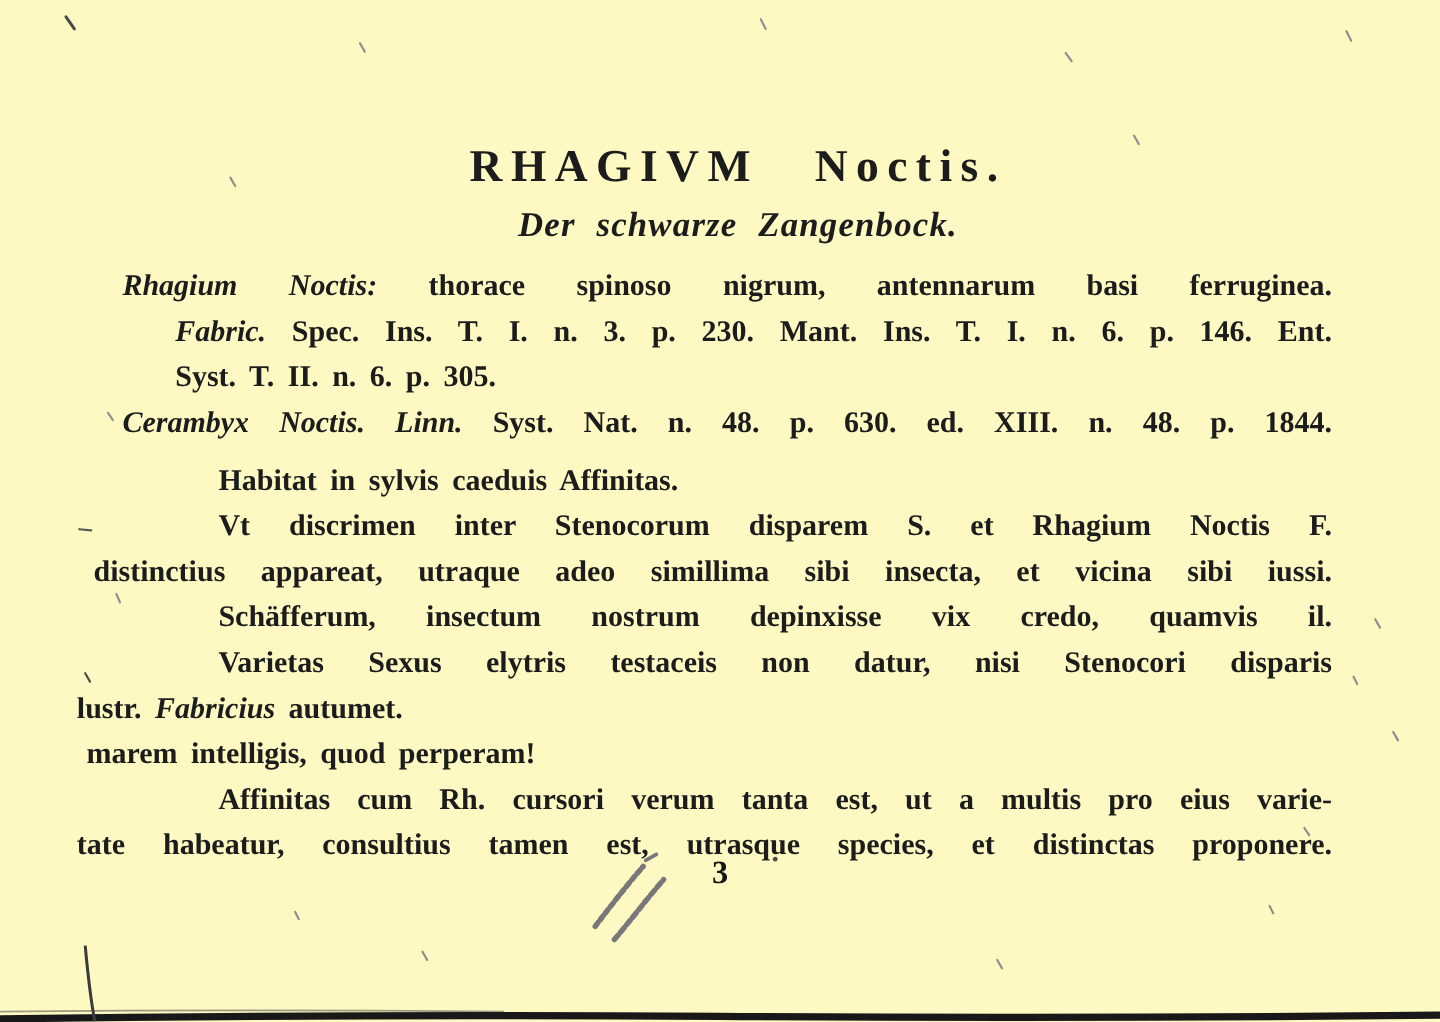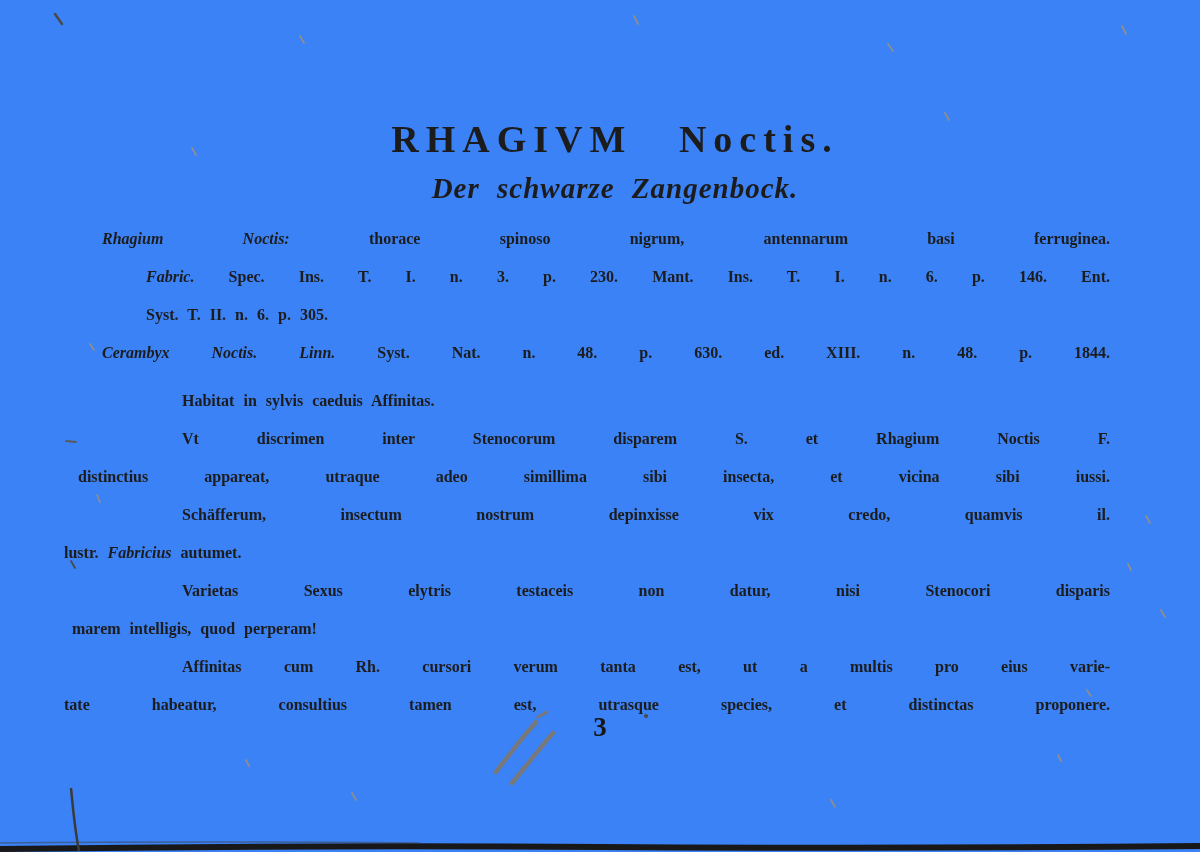--- a/index.html
+++ b/index.html
@@ -3,35 +3,35 @@
 <meta charset="utf-8">
 <style>
   html,body{margin:0;padding:0;}
   body{
     width:1200px;height:852px;overflow:hidden;
     background:#e9e8e3;
     font-family:"Liberation Serif", serif;
   }
   .page{
     position:relative;width:1200px;height:852px;
-    background:#3b82f6;
+    background:#fef9c3;
     color:#1c1c1c;
     box-sizing:border-box;
     padding:116px 90px 0 78px;
   }
   .head{text-align:center;margin-left:42px;}
   .title{
     font-size:38px;font-weight:700;line-height:46px;
     letter-spacing:7px;word-spacing:30px;
   }
   .subtitle{
     font-size:29px;font-weight:700;font-style:italic;line-height:48px;
     letter-spacing:1px;word-spacing:9px;margin-top:2px;text-align:center;
   }
-  .body{margin-top:8px;font-size:16px;font-weight:700;}
+  .body{margin-top:8px;font-size:25px;font-weight:700;}
   .ln{line-height:38px;white-space:normal;word-spacing:5px;}
   .jf{text-align:justify;text-align-last:justify;}
   .sp{margin-left:24px;}    
   .ref{margin-left:68px;}   
   .ind{margin-left:104px;}  
   .neg{margin-left:-14px;}  
   .neg2{margin-left:-6px;}
   .gap{margin-top:10px;}    
   .i{font-style:italic;}
   .pagenum{
@@ -64,23 +64,23 @@
     <div class="ln sp jf"><span class="i">Cerambyx Noctis.</span><span> </span><span class="i">Linn.</span><span> Syst. Nat. n. 48. p. 630. ed. XIII. n. 48. p. 1844.</span></div>
 
     <div class="ln ind gap"><span>Habitat in sylvis caeduis Affinitas.</span></div>
 
     <div class="ln ind jf"><span>Vt discrimen inter Stenocorum disparem S. et Rhagium Noctis F.</span></div>
 
     <div class="ln jf"><span>distinctius appareat, utraque adeo simillima sibi insecta, et vicina sibi iussi.</span></div>
 
     <div class="ln ind jf"><span>Schäfferum, insectum nostrum depinxisse vix credo, quamvis il.</span></div>
 
+    <div class="ln ind jf"><span>Varietas Sexus elytris testaceis non datur, nisi Stenocori disparis</span></div>
+
     <div class="ln neg"><span>lustr. </span><span class="i">Fabricius</span><span> autumet.</span></div>
-
-    <div class="ln ind jf"><span>Varietas Sexus elytris testaceis non datur, nisi Stenocori disparis</span></div>
 
     <div class="ln neg2"><span>marem intelligis, quod perperam!</span></div>
 
     <div class="ln ind jf"><span>Affinitas cum Rh. cursori verum tanta est, ut a multis pro eius varie-</span></div>
 
     <div class="ln neg jf"><span>tate habeatur, consultius tamen est, utrasque species, et distinctas proponere.</span></div>
 
   </main>
 
   <div class="pagenum">3</div>

